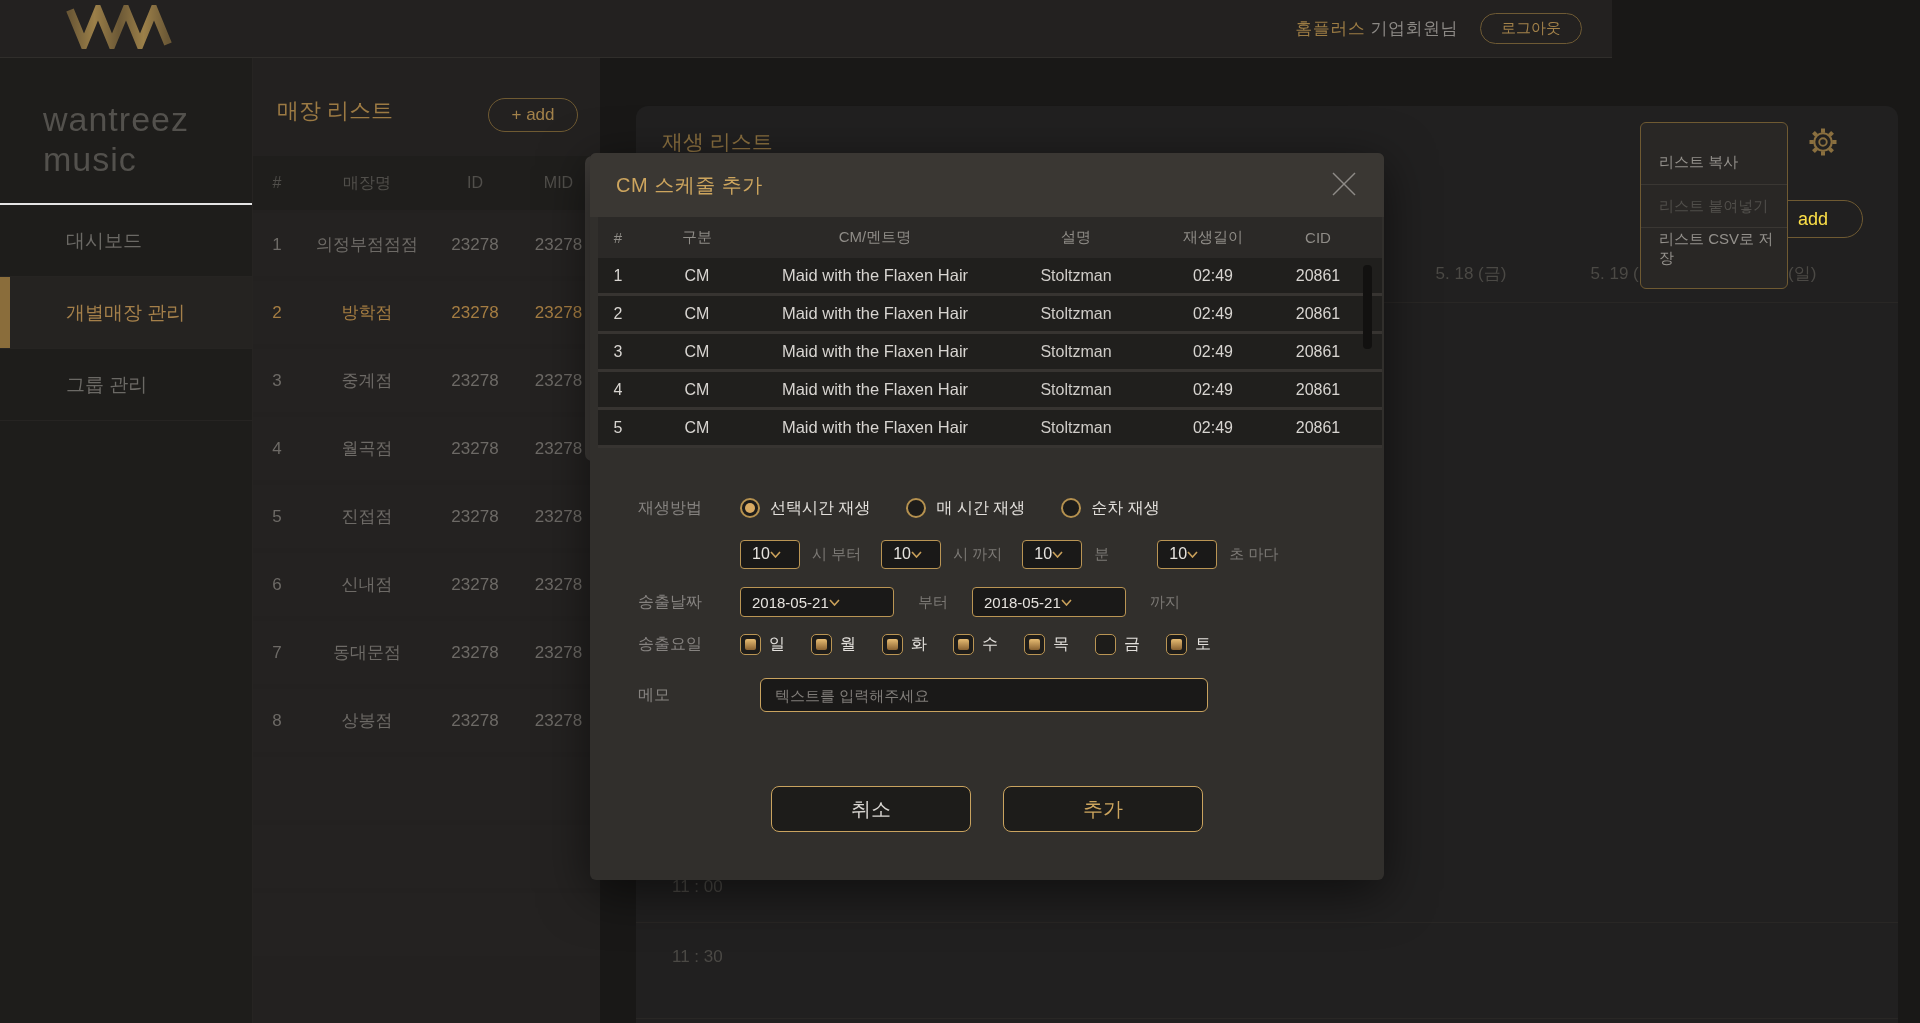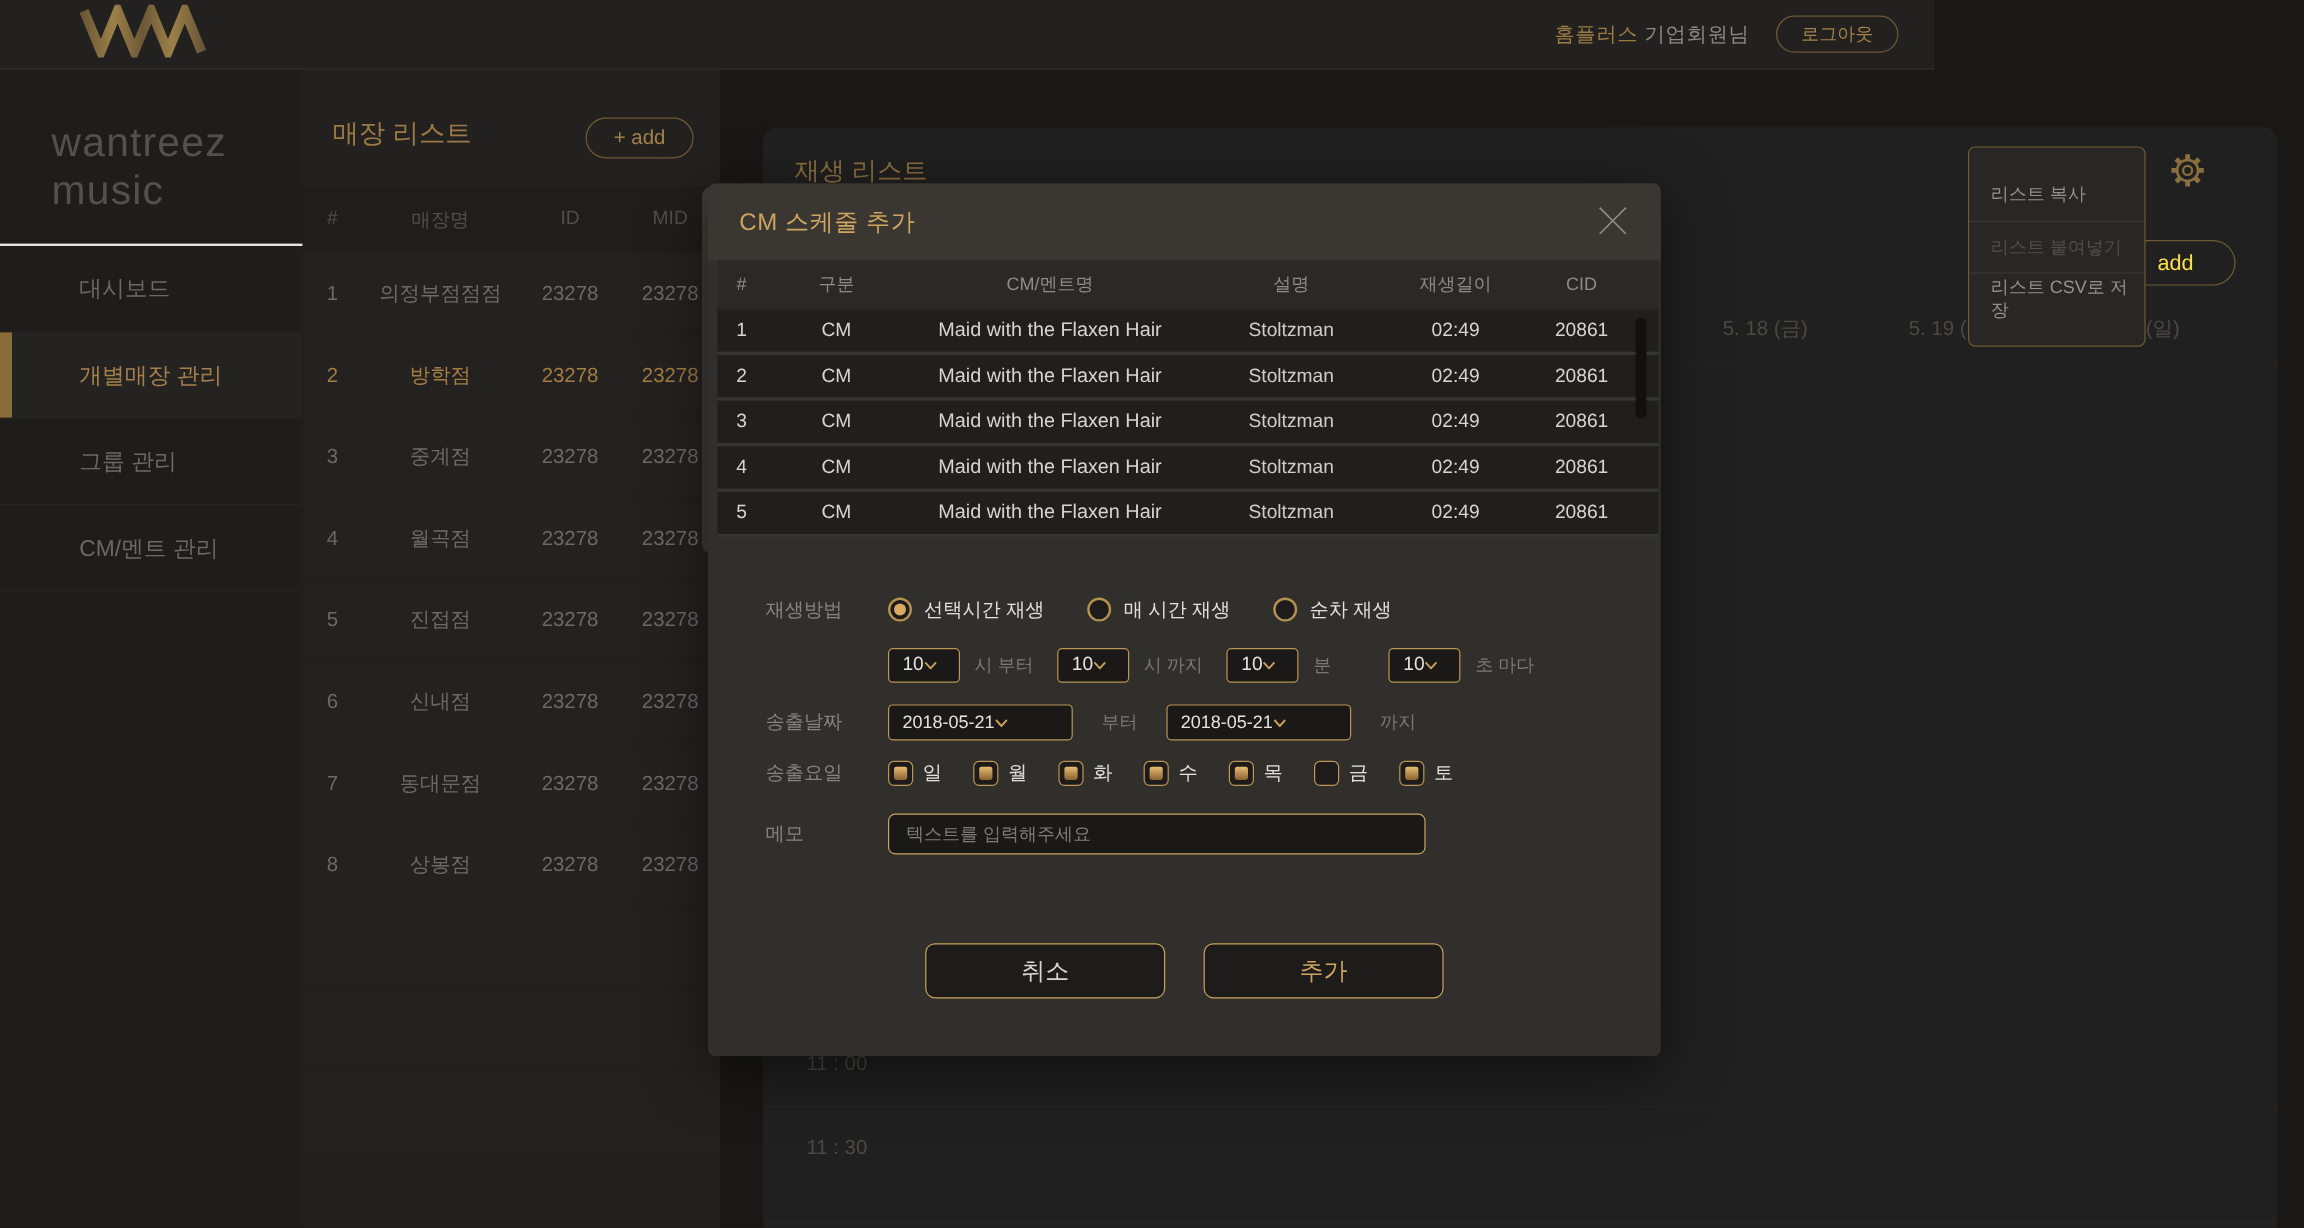--- a/index.html
+++ b/index.html
@@ -177,20 +177,21 @@
   }
   .checkbox.on::after {
     content:""; width:11px; height:11px; border-radius:2px;
     background:linear-gradient(180deg,#e7bc72,#8a6231);
   }
 
   .memo-input {
     width:448px; height:34px; border:1px solid #c9a35f; border-radius:6px;
     background:#1a1918; color:#e3e0dc; font-size:15px; padding:0 14px;
     font-family:"Liberation Sans","DejaVu Sans",sans-serif;
+    margin-left:20px;
   }
   .memo-input::placeholder { color:#807d79; }
 
   .m-btn {
     width:200px; height:46px; border:1px solid #c9a35f; border-radius:8px;
     background:#1d1c1a; font-size:20px; cursor:pointer;
     font-family:"Liberation Sans","DejaVu Sans",sans-serif;
   }
   .m-btn.cancel { color:#d9d6d2; }
   .m-btn.submit { color:#cda55e; }
@@ -224,21 +225,20 @@
 
 <div class="sidebar">
   <div class="side-logo">
     <div>wantreez</div>
     <div>music</div>
   </div>
   <div class="side-menu">
     <div class="side-item">대시보드</div>
     <div class="side-item active">개별매장 관리</div>
     <div class="side-item">그룹 관리</div>
-    <div class="side-item">CM/멘트 관리</div>
   </div>
 </div>
 
 <div class="store-panel">
   <div class="store-head">
     <span class="store-title">매장 리스트</span>
     <button class="store-add">+ add</button>
   </div>
   <div class="s-grid s-header">
     <div>#</div>

